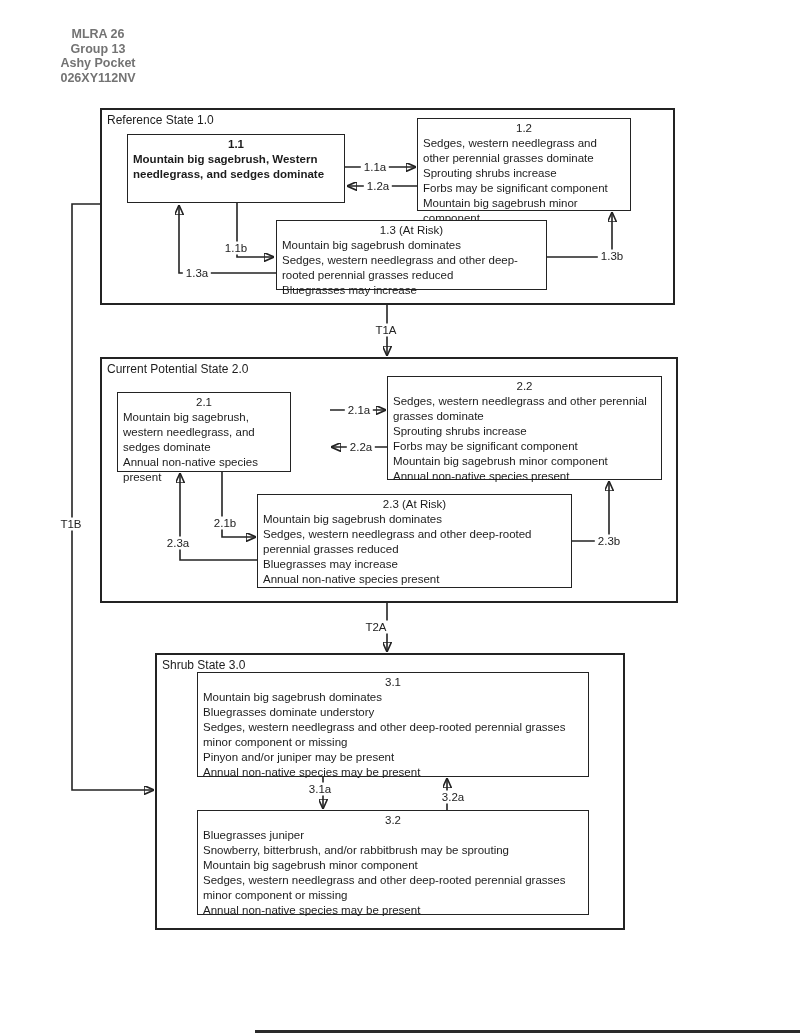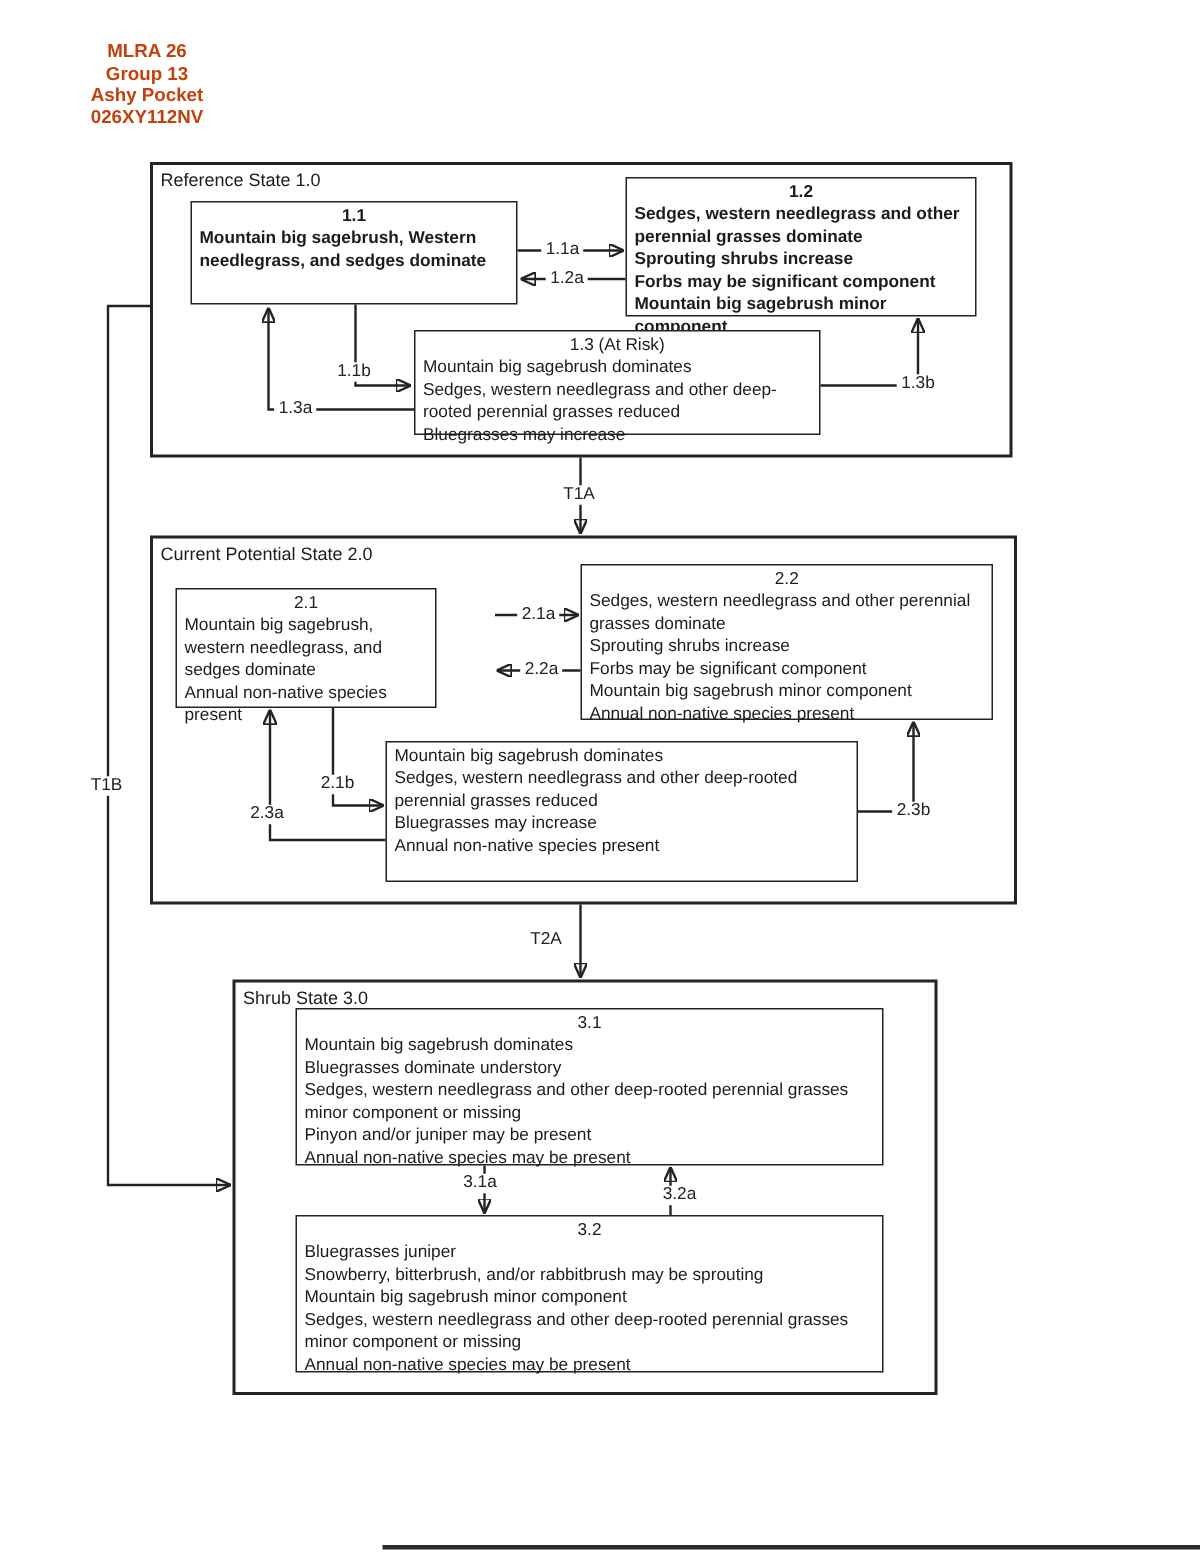--- a/index.html
+++ b/index.html
@@ -1,19 +1,19 @@
 <!DOCTYPE html>
 <html><head>
 <meta charset="utf-8">
 <style>
   html,body{margin:0;padding:0;background:#fff;}
   #page{position:relative;width:800px;height:1036px;background:#fff;overflow:hidden;
         font-family:"Liberation Sans", sans-serif;color:#1c1c1c;}
   .hdr{position:absolute;left:48px;top:27px;width:100px;text-align:center;
-       font-weight:bold;font-size:12.5px;line-height:14.5px;color:#c2410c;}
+       font-weight:bold;font-size:12.5px;line-height:14.5px;color:#737373;}
   .state{position:absolute;border:2px solid #232323;background:#fff;box-sizing:border-box;}
   .state-title{font-size:12px;padding:3px 0 0 5px;color:#1c1c1c;}
   .community{position:absolute;border:1.5px solid #232323;background:#fff;box-sizing:border-box;
              font-size:11.5px;line-height:15px;padding:2px 5px 0 5px;}
   .community .c-title{text-align:center;}
   svg.wires{position:absolute;left:0;top:0;pointer-events:none;}
   svg.wires path, svg.wires line{stroke:#232323;stroke-width:1.6;fill:none;}
   .lbl{position:absolute;transform:translate(-50%,-50%);background:#fff;
        padding:0 3px;font-size:11.5px;color:#222;white-space:nowrap;line-height:13px;}
   .artifact{position:absolute;left:255px;top:1030px;width:545px;height:3px;background:#2a2a2a;}
@@ -30,21 +30,21 @@
     <div>026XY112NV</div>
   </div>
 
   <div class="state" style="left:100px;top:108px;width:575px;height:197px;">
     <div class="state-title">Reference State 1.0</div>
   </div>
   <div class="community" style="left:127px;top:134px;width:218px;height:69px;font-weight:bold;">
     <div class="c-title">1.1</div>
     <div>Mountain big sagebrush, Western needlegrass, and sedges dominate</div>
   </div>
-  <div class="community" style="left:417px;top:118px;width:234px;height:93px;font-weight:bold;">
+  <div class="community" style="left:417px;top:118px;width:214px;height:93px;">
     <div class="c-title">1.2</div>
     <div>Sedges, western needlegrass and other perennial grasses dominate</div>
     <div>Sprouting shrubs increase</div>
     <div>Forbs may be significant component</div>
     <div>Mountain big sagebrush minor component</div>
   </div>
   <div class="community" style="left:276px;top:220px;width:271px;height:70px;">
     <div class="c-title">1.3 (At Risk)</div>
     <div>Mountain big sagebrush dominates</div>
     <div>Sedges, western needlegrass and other deep-rooted perennial grasses reduced</div>
@@ -61,20 +61,21 @@
   </div>
   <div class="community" style="left:387px;top:376px;width:275px;height:104px;">
     <div class="c-title">2.2</div>
     <div>Sedges, western needlegrass and other perennial grasses dominate</div>
     <div>Sprouting shrubs increase</div>
     <div>Forbs may be significant component</div>
     <div>Mountain big sagebrush minor component</div>
     <div>Annual non-native species present</div>
   </div>
   <div class="community" style="left:257px;top:494px;width:315px;height:94px;">
+    <div class="c-title">2.3 (At Risk)</div>
     <div>Mountain big sagebrush dominates</div>
     <div>Sedges, western needlegrass and other deep-rooted perennial grasses reduced</div>
     <div>Bluegrasses may increase</div>
     <div>Annual non-native species present</div>
   </div>
 
   <div class="state" style="left:155px;top:653px;width:470px;height:277px;">
     <div class="state-title">Shrub State 3.0</div>
   </div>
   <div class="community" style="left:197px;top:672px;width:392px;height:105px;">
@@ -121,19 +122,19 @@
   <div class="lbl" style="left:378px;top:186px;">1.2a</div>
   <div class="lbl" style="left:236px;top:248px;">1.1b</div>
   <div class="lbl" style="left:197px;top:273px;">1.3a</div>
   <div class="lbl" style="left:612px;top:256px;">1.3b</div>
   <div class="lbl" style="left:386px;top:330px;">T1A</div>
   <div class="lbl" style="left:359px;top:410px;">2.1a</div>
   <div class="lbl" style="left:361px;top:447px;">2.2a</div>
   <div class="lbl" style="left:225px;top:523px;">2.1b</div>
   <div class="lbl" style="left:178px;top:543px;">2.3a</div>
   <div class="lbl" style="left:609px;top:541px;">2.3b</div>
-  <div class="lbl" style="left:364px;top:627px;">T2A</div>
+  <div class="lbl" style="left:376px;top:627px;">T2A</div>
   <div class="lbl" style="left:320px;top:789px;">3.1a</div>
   <div class="lbl" style="left:453px;top:797px;">3.2a</div>
   <div class="lbl" style="left:71px;top:524px;">T1B</div>
 
   <div class="artifact"></div>
 </div>
 
 </body></html>

